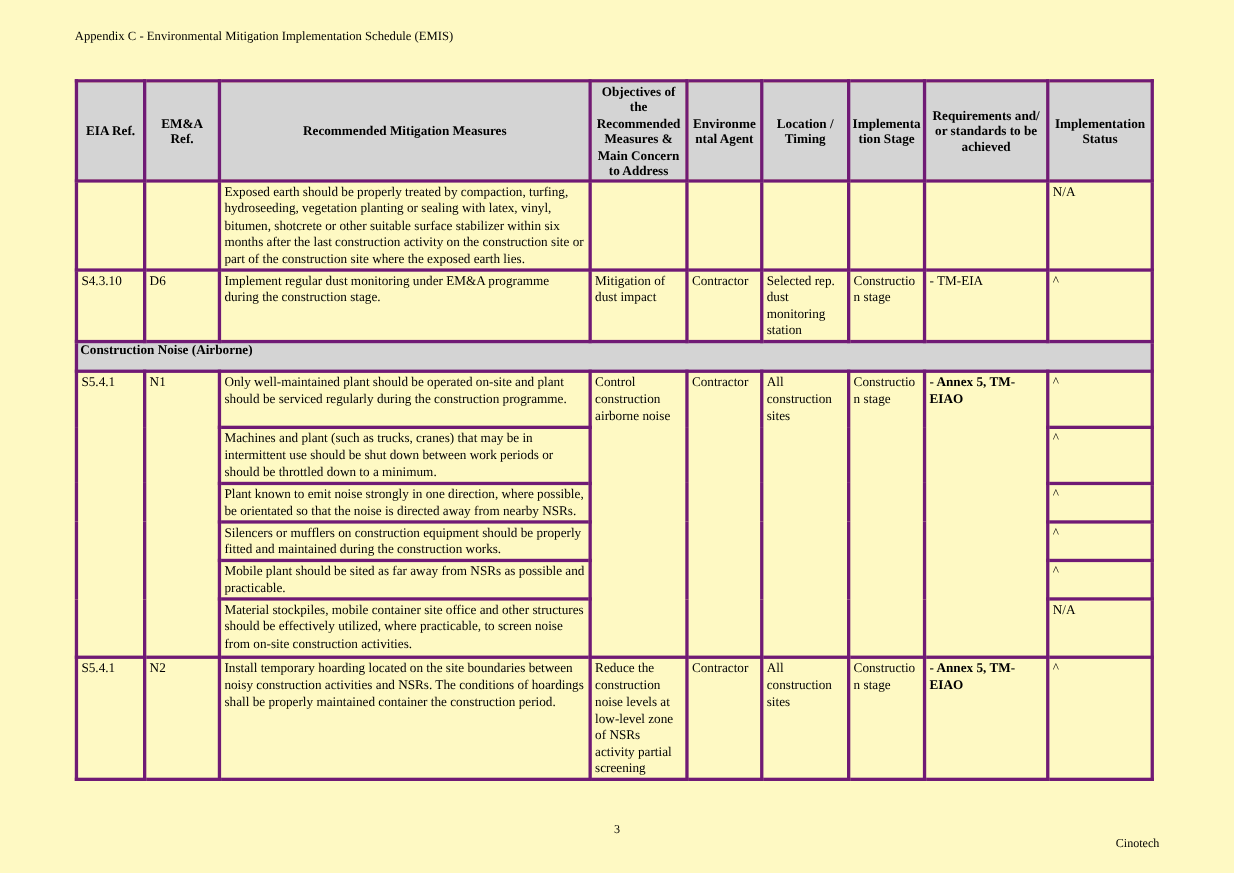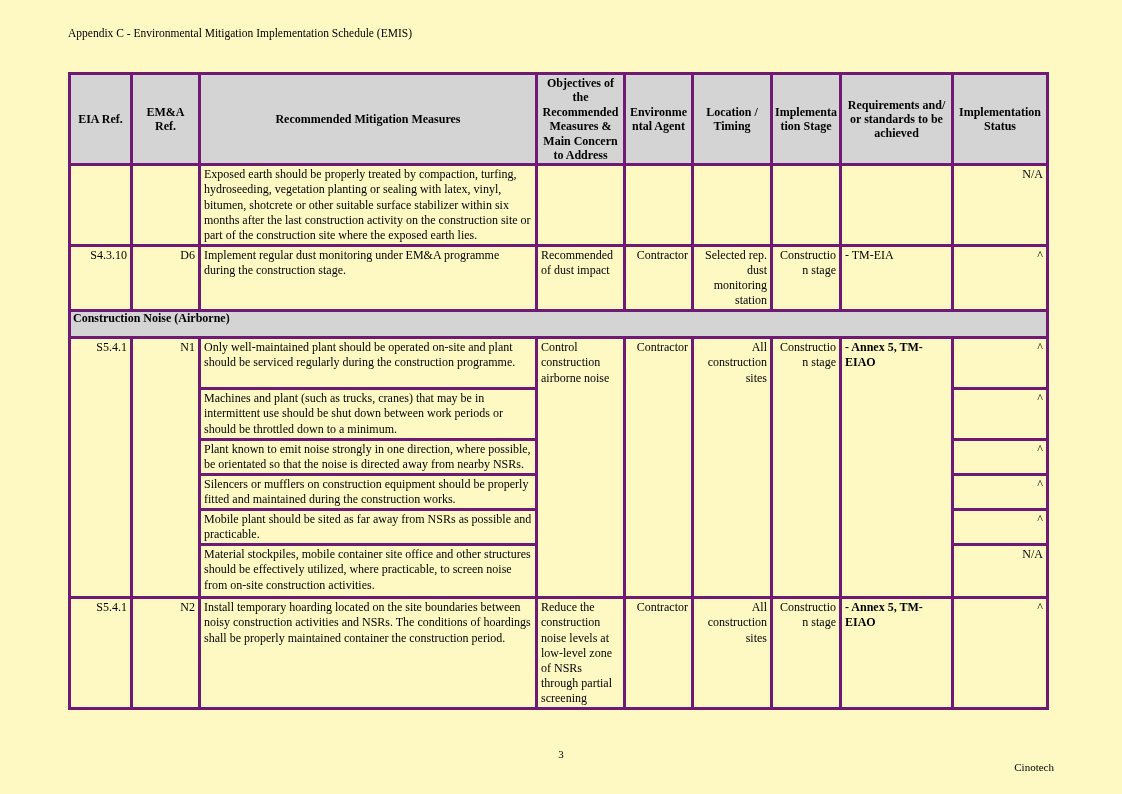--- a/index.html
+++ b/index.html
@@ -41,21 +41,21 @@
     overflow-wrap: break-word;
   }
   table.emis th {
     background: #d4d4d4;
     font-weight: bold;
     text-align: center;
     vertical-align: middle;
     padding: 1px 2px;
     line-height: 1.2;
   }
-  .tc { text-align: right; }
+  .tc { text-align: left; }
   .req { padding-left: 7px; font-weight: bold; }
   tr.section td {
     background: #d4d4d4;
     font-weight: bold;
     padding: 0 2px;
     line-height: 1.1;
   }
   .footer {
     position: absolute;
     left: 68px;
@@ -120,21 +120,21 @@
           <td class="tc"></td>
           <td class="tc"></td>
           <td></td>
           <td class="tc">N/A</td>
         </tr>
 
         <tr style="height:39px">
           <td class="tc">S4.3.10</td>
           <td class="tc">D6</td>
           <td>Implement regular dust monitoring under EM&amp;A programme during the construction stage.</td>
-          <td>Recommended of dust impact</td>
+          <td>Mitigation of dust impact</td>
           <td class="tc">Contractor</td>
           <td class="tc">Selected rep. dust monitoring station</td>
           <td class="tc">Construction stage</td>
           <td>- TM-EIA</td>
           <td class="tc">^</td>
         </tr>
 
         <tr class="section" style="height:27px">
           <td colspan="9">Construction Noise (Airborne)</td>
         </tr>
@@ -168,21 +168,21 @@
         </tr>
         <tr style="height:53px">
           <td>Material stockpiles, mobile container site office and other structures should be effectively utilized, where practicable, to screen noise from on-site construction activities.</td>
           <td class="tc">N/A</td>
         </tr>
 
         <tr style="height:85px">
           <td class="tc">S5.4.1</td>
           <td class="tc">N2</td>
           <td>Install temporary hoarding located on the site boundaries between noisy construction activities and NSRs.  The conditions of hoardings shall be properly maintained container the construction period.</td>
-          <td>Reduce the construction noise levels at low-level zone of NSRs through partial screening</td>
+          <td>Reduce the construction noise levels at low-level zone of NSRs activity partial screening</td>
           <td class="tc">Contractor</td>
           <td class="tc">All construction sites</td>
           <td class="tc">Construction stage</td>
           <td class="req">- Annex 5, TM-EIAO</td>
           <td class="tc">^</td>
         </tr>
 
       </tbody>
     </table>
   </div>

